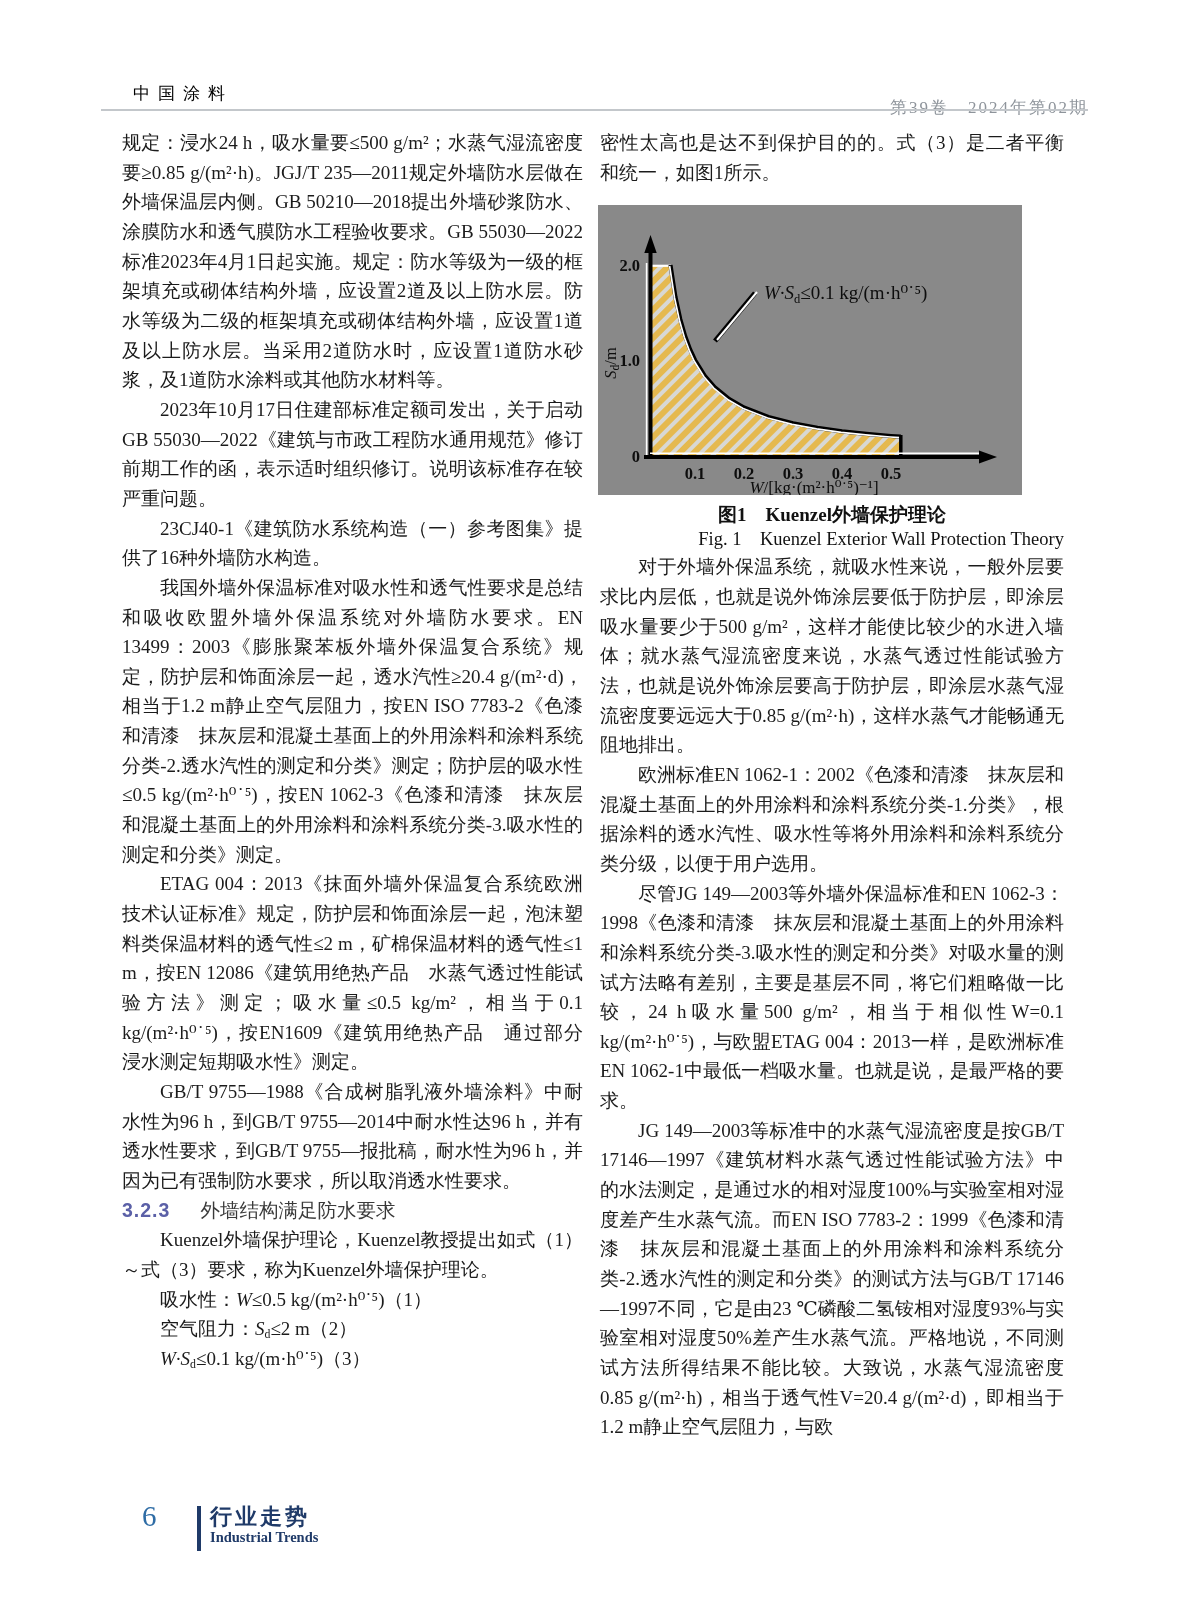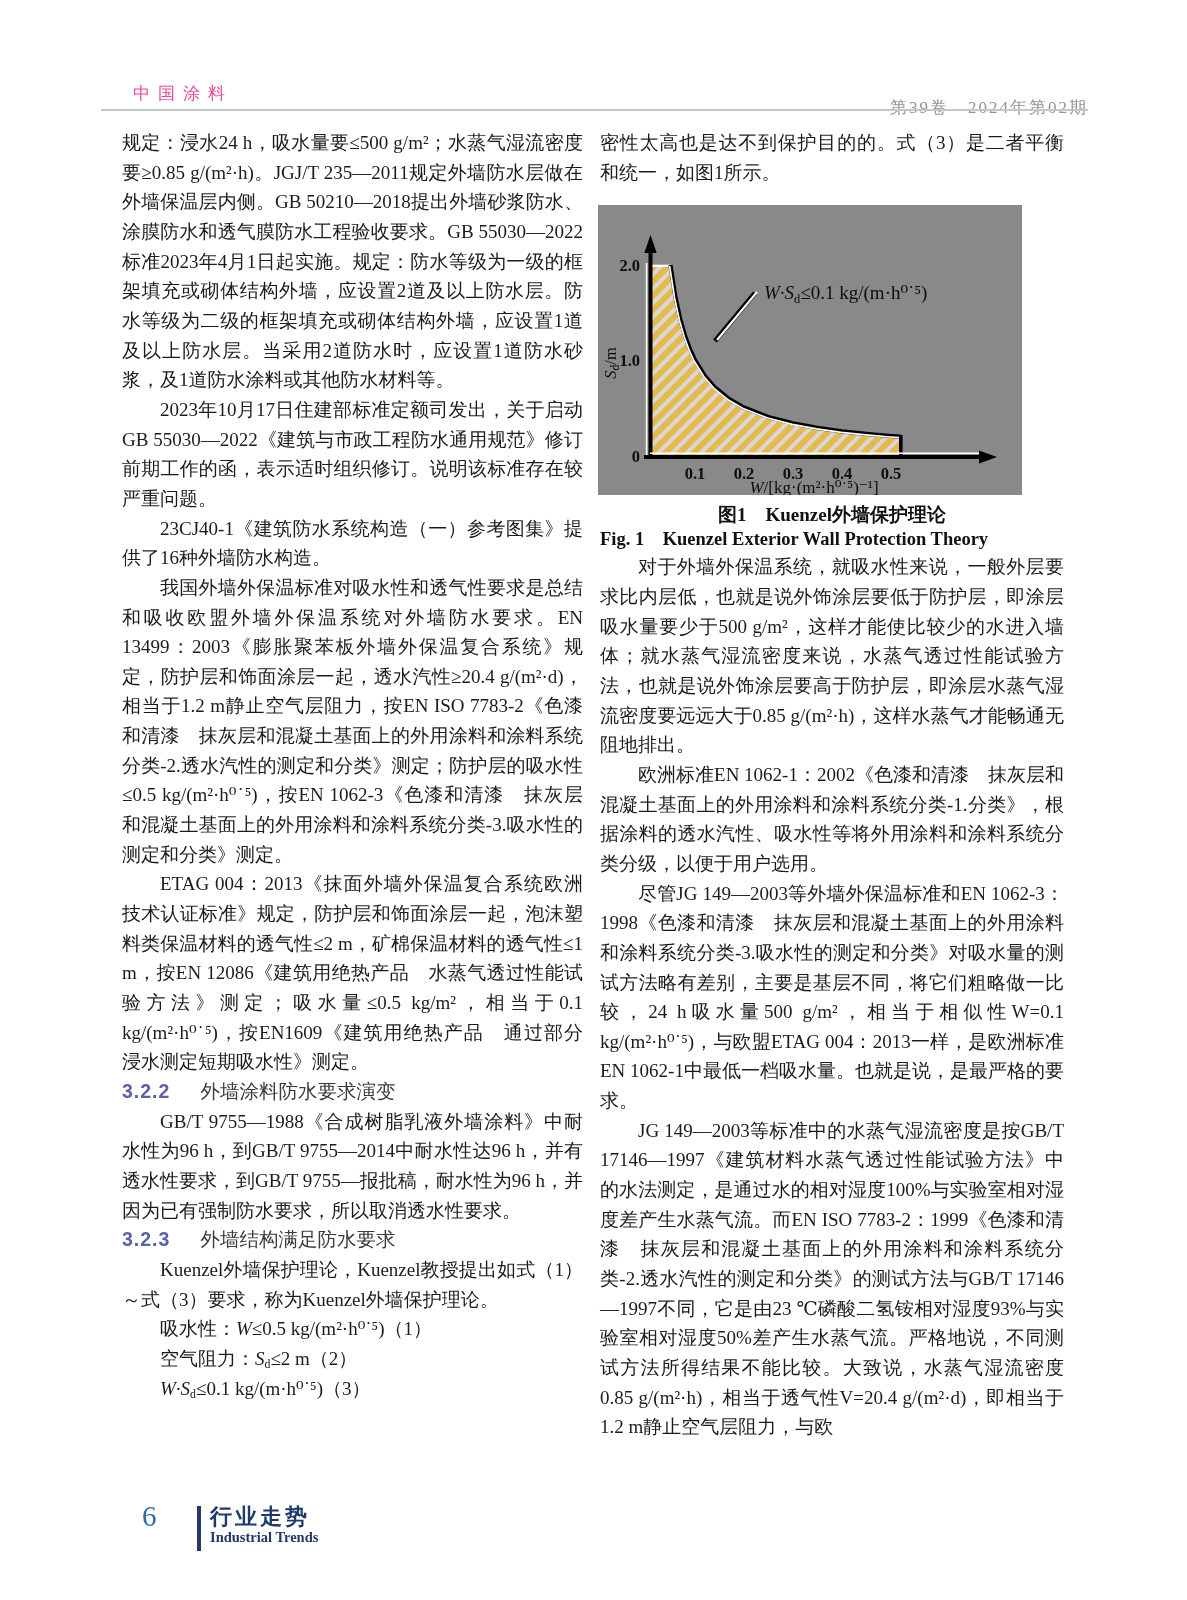--- a/index.html
+++ b/index.html
@@ -1,36 +1,36 @@
 <!DOCTYPE html>
 <html><head>
 <meta charset="utf-8">
 <style>
   html,body{margin:0;padding:0;background:#e8e8e8;}
   .page{position:relative;width:1187px;height:1600px;background:#ffffff;margin:0 auto;
         font-family:"Liberation Serif","DejaVu Serif",serif;color:#1b1b1b;overflow:hidden;}
   
-  .hdr-left{position:absolute;left:133px;top:82px;font-size:17px;letter-spacing:8px;color:#ec4899;}
+  .hdr-left{position:absolute;left:133px;top:82px;font-size:17px;letter-spacing:8px;color:#000000;}
   .hdr-right{position:absolute;top:82px;right:99px;font-size:17px;letter-spacing:2px;color:#8e949b;margin-top:14px;}
   .hdr-rule{position:absolute;left:101px;top:109px;width:987px;height:1.5px;background:#c3c7cb;}
   
   .col{position:absolute;top:128px;font-size:19px;line-height:29.65px;text-align:justify;}
   .col-left{left:122px;width:461px;}
   .col-right{left:600px;width:464px;}
   p.body{margin:0;text-indent:2em;}
   p.cont{margin:0;text-indent:0;}
   .sec-head{margin:0;font-family:"Liberation Sans","DejaVu Sans",sans-serif;font-size:19.5px;color:#3a3a3a;}
   .sec-num{color:#5b60a7;font-weight:bold;margin-right:1.55em;letter-spacing:1px;}
   .eq-row{display:flex;margin-left:38px;width:378px;}
   .var{font-style:italic;}
   sub.sb{font-size:0.62em;vertical-align:-0.22em;line-height:0;}
   
   .fig-panel{margin:18px 0 0 -2px;width:424px;height:290px;background:#898989;}
   .fig-cap-zh{text-align:center;font-weight:bold;font-size:19px;line-height:25px;margin-top:7px;color:#111;}
-  .fig-cap-en{text-align:left;font-weight:bold;font-size:18.5px;line-height:25px;color:#111;}
+  .fig-cap-en{text-align:right;font-weight:normal;font-size:18.5px;line-height:25px;color:#111;}
   .after-fig{margin-top:9px;}
   
   .ft-num{position:absolute;left:142px;top:1500px;font-size:29px;color:#2e6ca5;}
   .ft-bar{position:absolute;left:197px;top:1506px;width:3.5px;height:45px;background:#1f3a68;}
   .ft-zh{position:absolute;left:210px;top:1502px;font-size:22px;font-weight:bold;letter-spacing:3px;
          color:#1f3a68;font-family:"Liberation Sans","DejaVu Sans",sans-serif;}
   .ft-en{position:absolute;left:210px;top:1529px;font-size:14.5px;font-weight:bold;color:#1f3a68;}
   svg text{font-family:"Liberation Serif","DejaVu Serif",serif;}
 </style>
 </head>
@@ -41,21 +41,20 @@
   <div class="hdr-left">中国涂料</div>
   <div class="hdr-right">第39卷　2024年第02期</div>
   <div class="hdr-rule"></div>
 
   <div class="col col-left">
     <p class="cont">规定：浸水24 h，吸水量要≤500 g/m²；水蒸气湿流密度要≥0.85 g/(m²·h)。JGJ/T 235—2011规定外墙防水层做在外墙保温层内侧。GB 50210—2018提出外墙砂浆防水、涂膜防水和透气膜防水工程验收要求。GB 55030—2022标准2023年4月1日起实施。规定：防水等级为一级的框架填充或砌体结构外墙，应设置2道及以上防水层。防水等级为二级的框架填充或砌体结构外墙，应设置1道及以上防水层。当采用2道防水时，应设置1道防水砂浆，及1道防水涂料或其他防水材料等。</p>
     <p class="body">2023年10月17日住建部标准定额司发出，关于启动GB 55030—2022《建筑与市政工程防水通用规范》修订前期工作的函，表示适时组织修订。说明该标准存在较严重问题。</p>
     <p class="body">23CJ40-1《建筑防水系统构造（一）参考图集》提供了16种外墙防水构造。</p>
     <p class="body">我国外墙外保温标准对吸水性和透气性要求是总结和吸收欧盟外墙外保温系统对外墙防水要求。EN 13499：2003《膨胀聚苯板外墙外保温复合系统》规定，防护层和饰面涂层一起，透水汽性≥20.4 g/(m²·d)，相当于1.2 m静止空气层阻力，按EN ISO 7783-2《色漆和清漆　抹灰层和混凝土基面上的外用涂料和涂料系统分类-2.透水汽性的测定和分类》测定；防护层的吸水性≤0.5 kg/(m²·h⁰˙⁵)，按EN 1062-3《色漆和清漆　抹灰层和混凝土基面上的外用涂料和涂料系统分类-3.吸水性的测定和分类》测定。</p>
     <p class="body">ETAG 004：2013《抹面外墙外保温复合系统欧洲技术认证标准》规定，防护层和饰面涂层一起，泡沫塑料类保温材料的透气性≤2 m，矿棉保温材料的透气性≤1 m，按EN 12086《建筑用绝热产品　水蒸气透过性能试验方法》测定；吸水量≤0.5 kg/m²，相当于0.1 kg/(m²·h⁰˙⁵)，按EN1609《建筑用绝热产品　通过部分浸水测定短期吸水性》测定。</p>
-    <p class="sec-head"><span class="sec-num">3.2.2</span><span>外墙涂料防水要求演变</span></p>
     <p class="body">GB/T 9755—1988《合成树脂乳液外墙涂料》中耐水性为96 h，到GB/T 9755—2014中耐水性达96 h，并有透水性要求，到GB/T 9755—报批稿，耐水性为96 h，并因为已有强制防水要求，所以取消透水性要求。</p>
     <p class="sec-head"><span class="sec-num">3.2.3</span><span>外墙结构满足防水要求</span></p>
     <p class="body">Kuenzel外墙保护理论，Kuenzel教授提出如式（1）～式（3）要求，称为Kuenzel外墙保护理论。</p>
 
     <div class="eq-row">
       <span><span>吸水性：</span><span class="var">W</span><sub class="sb"></sub><span>≤0.5 kg/(m²·h⁰˙⁵)</span></span>
       <span>（1）</span>
     </div>
     <div class="eq-row">
       <span><span>空气阻力：</span><span class="var">S</span><sub class="sb">d</sub><span>≤2 m</span></span>

